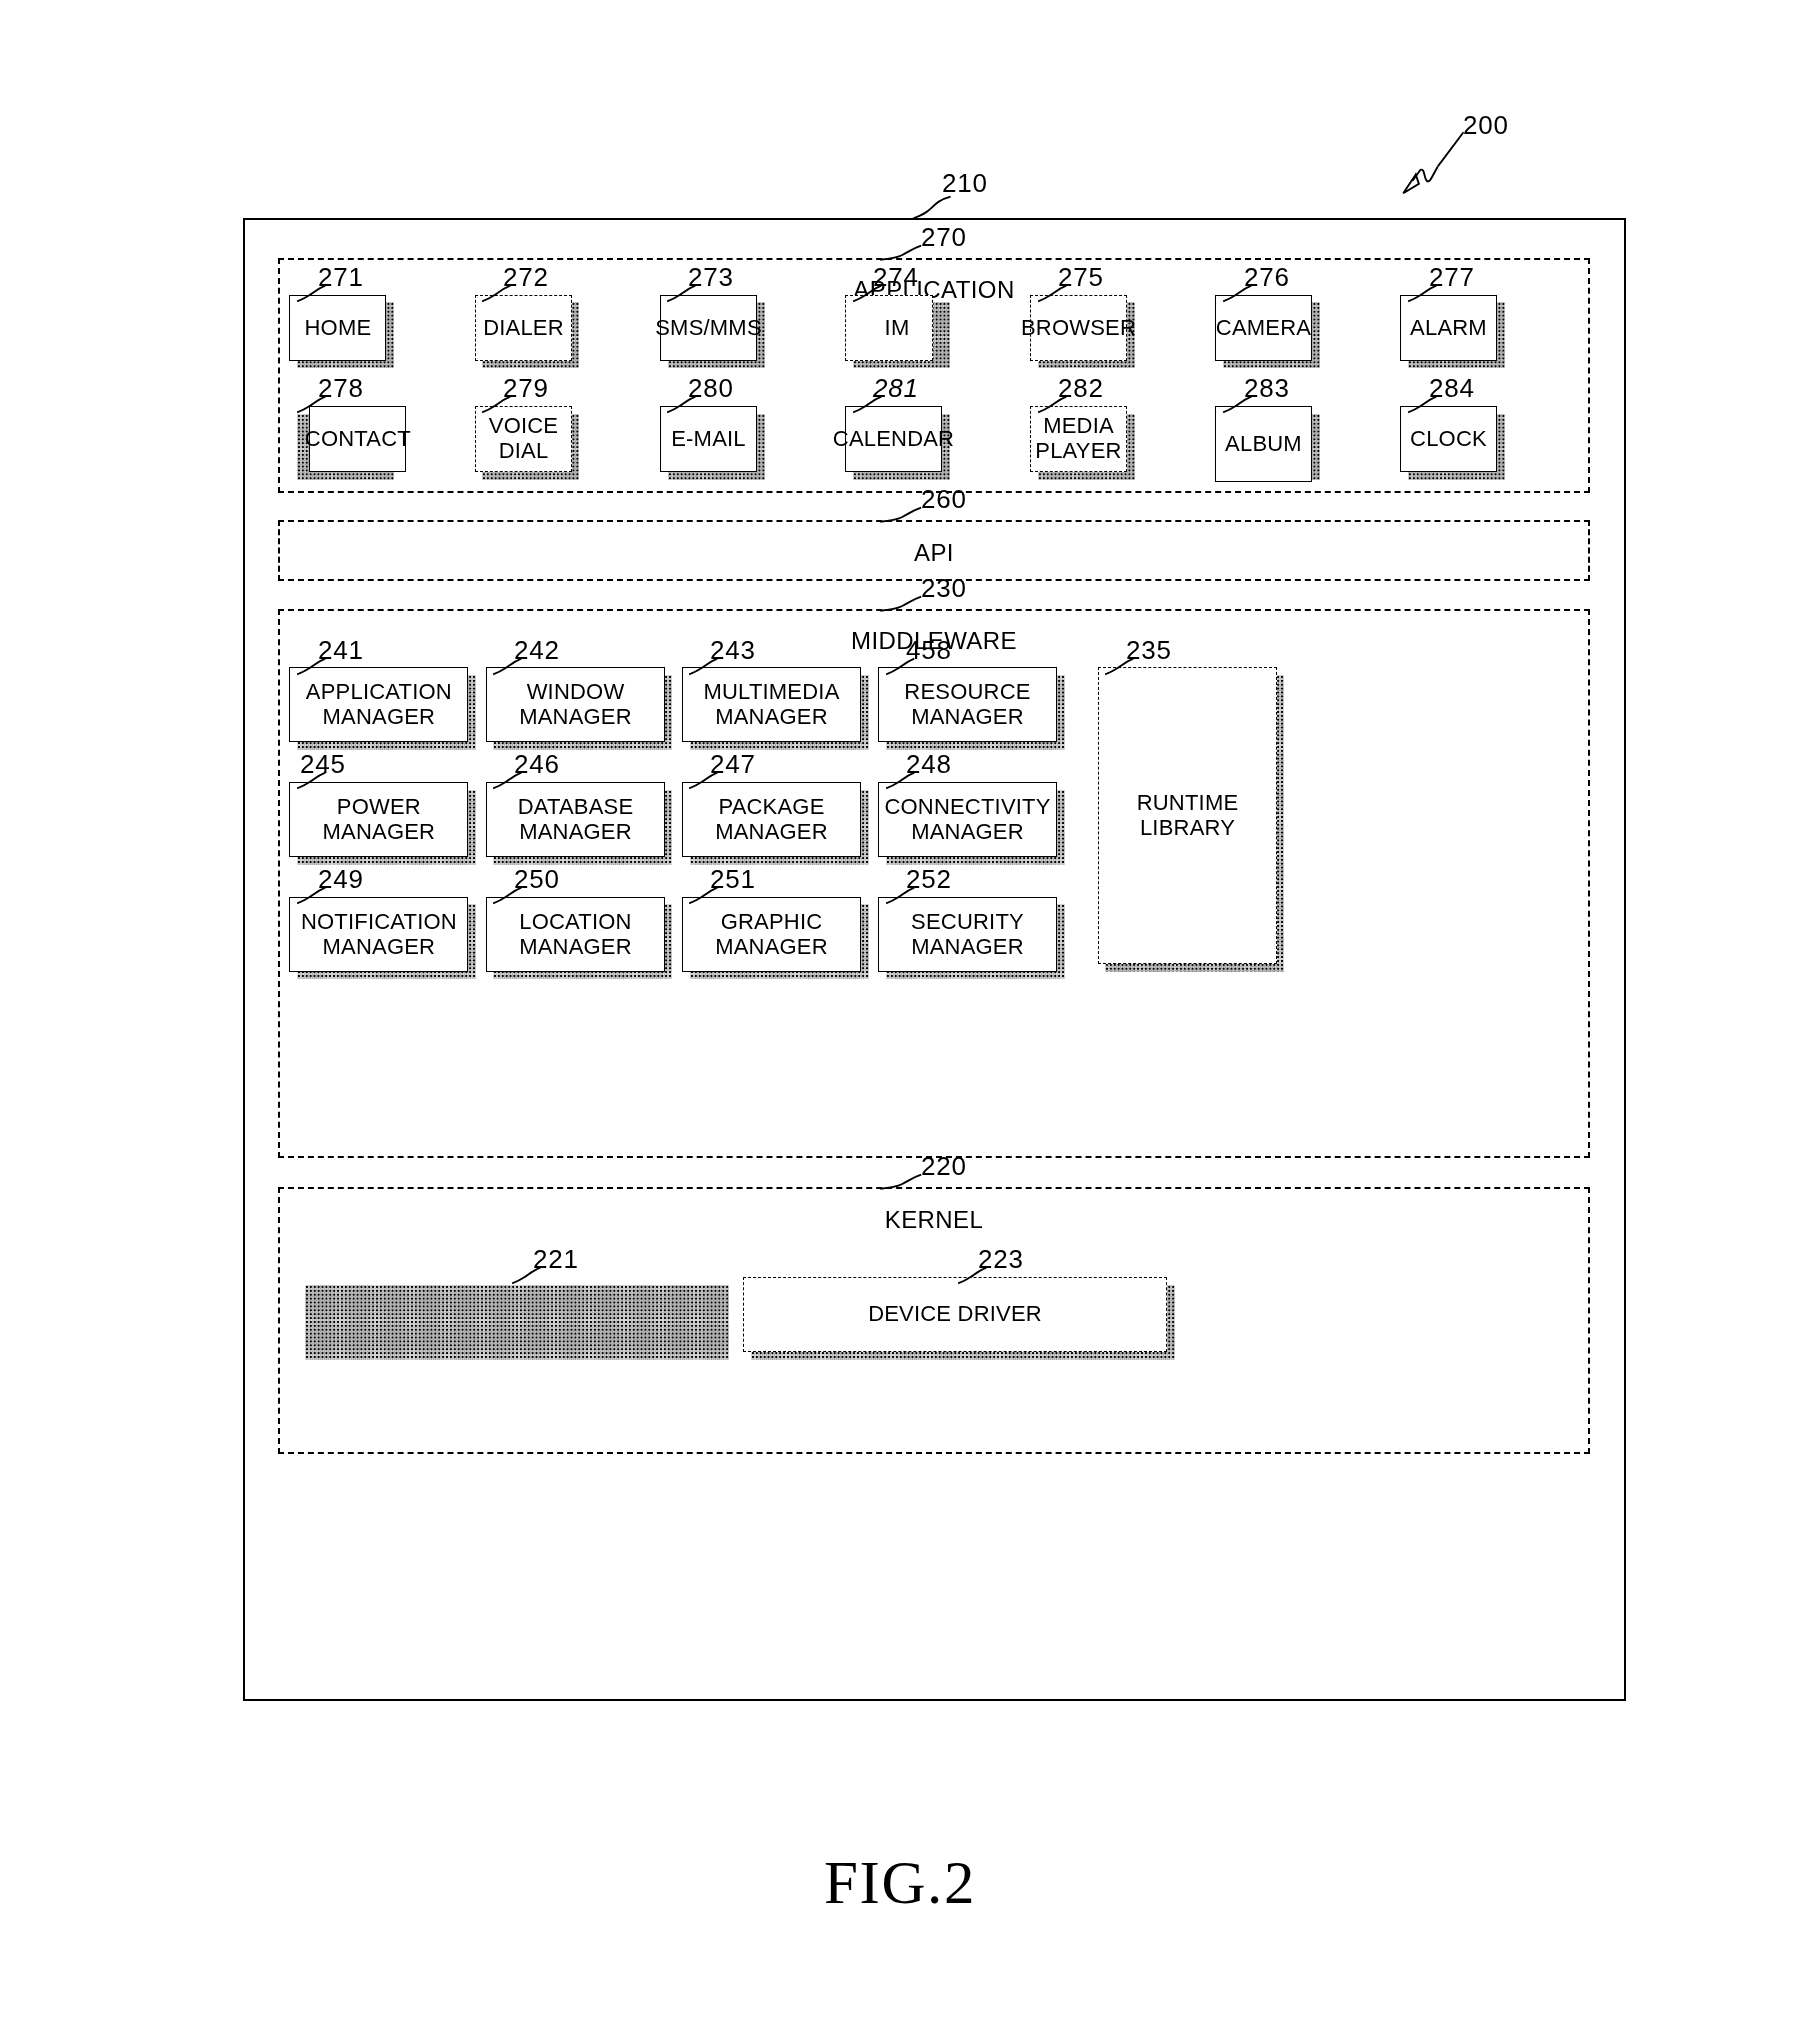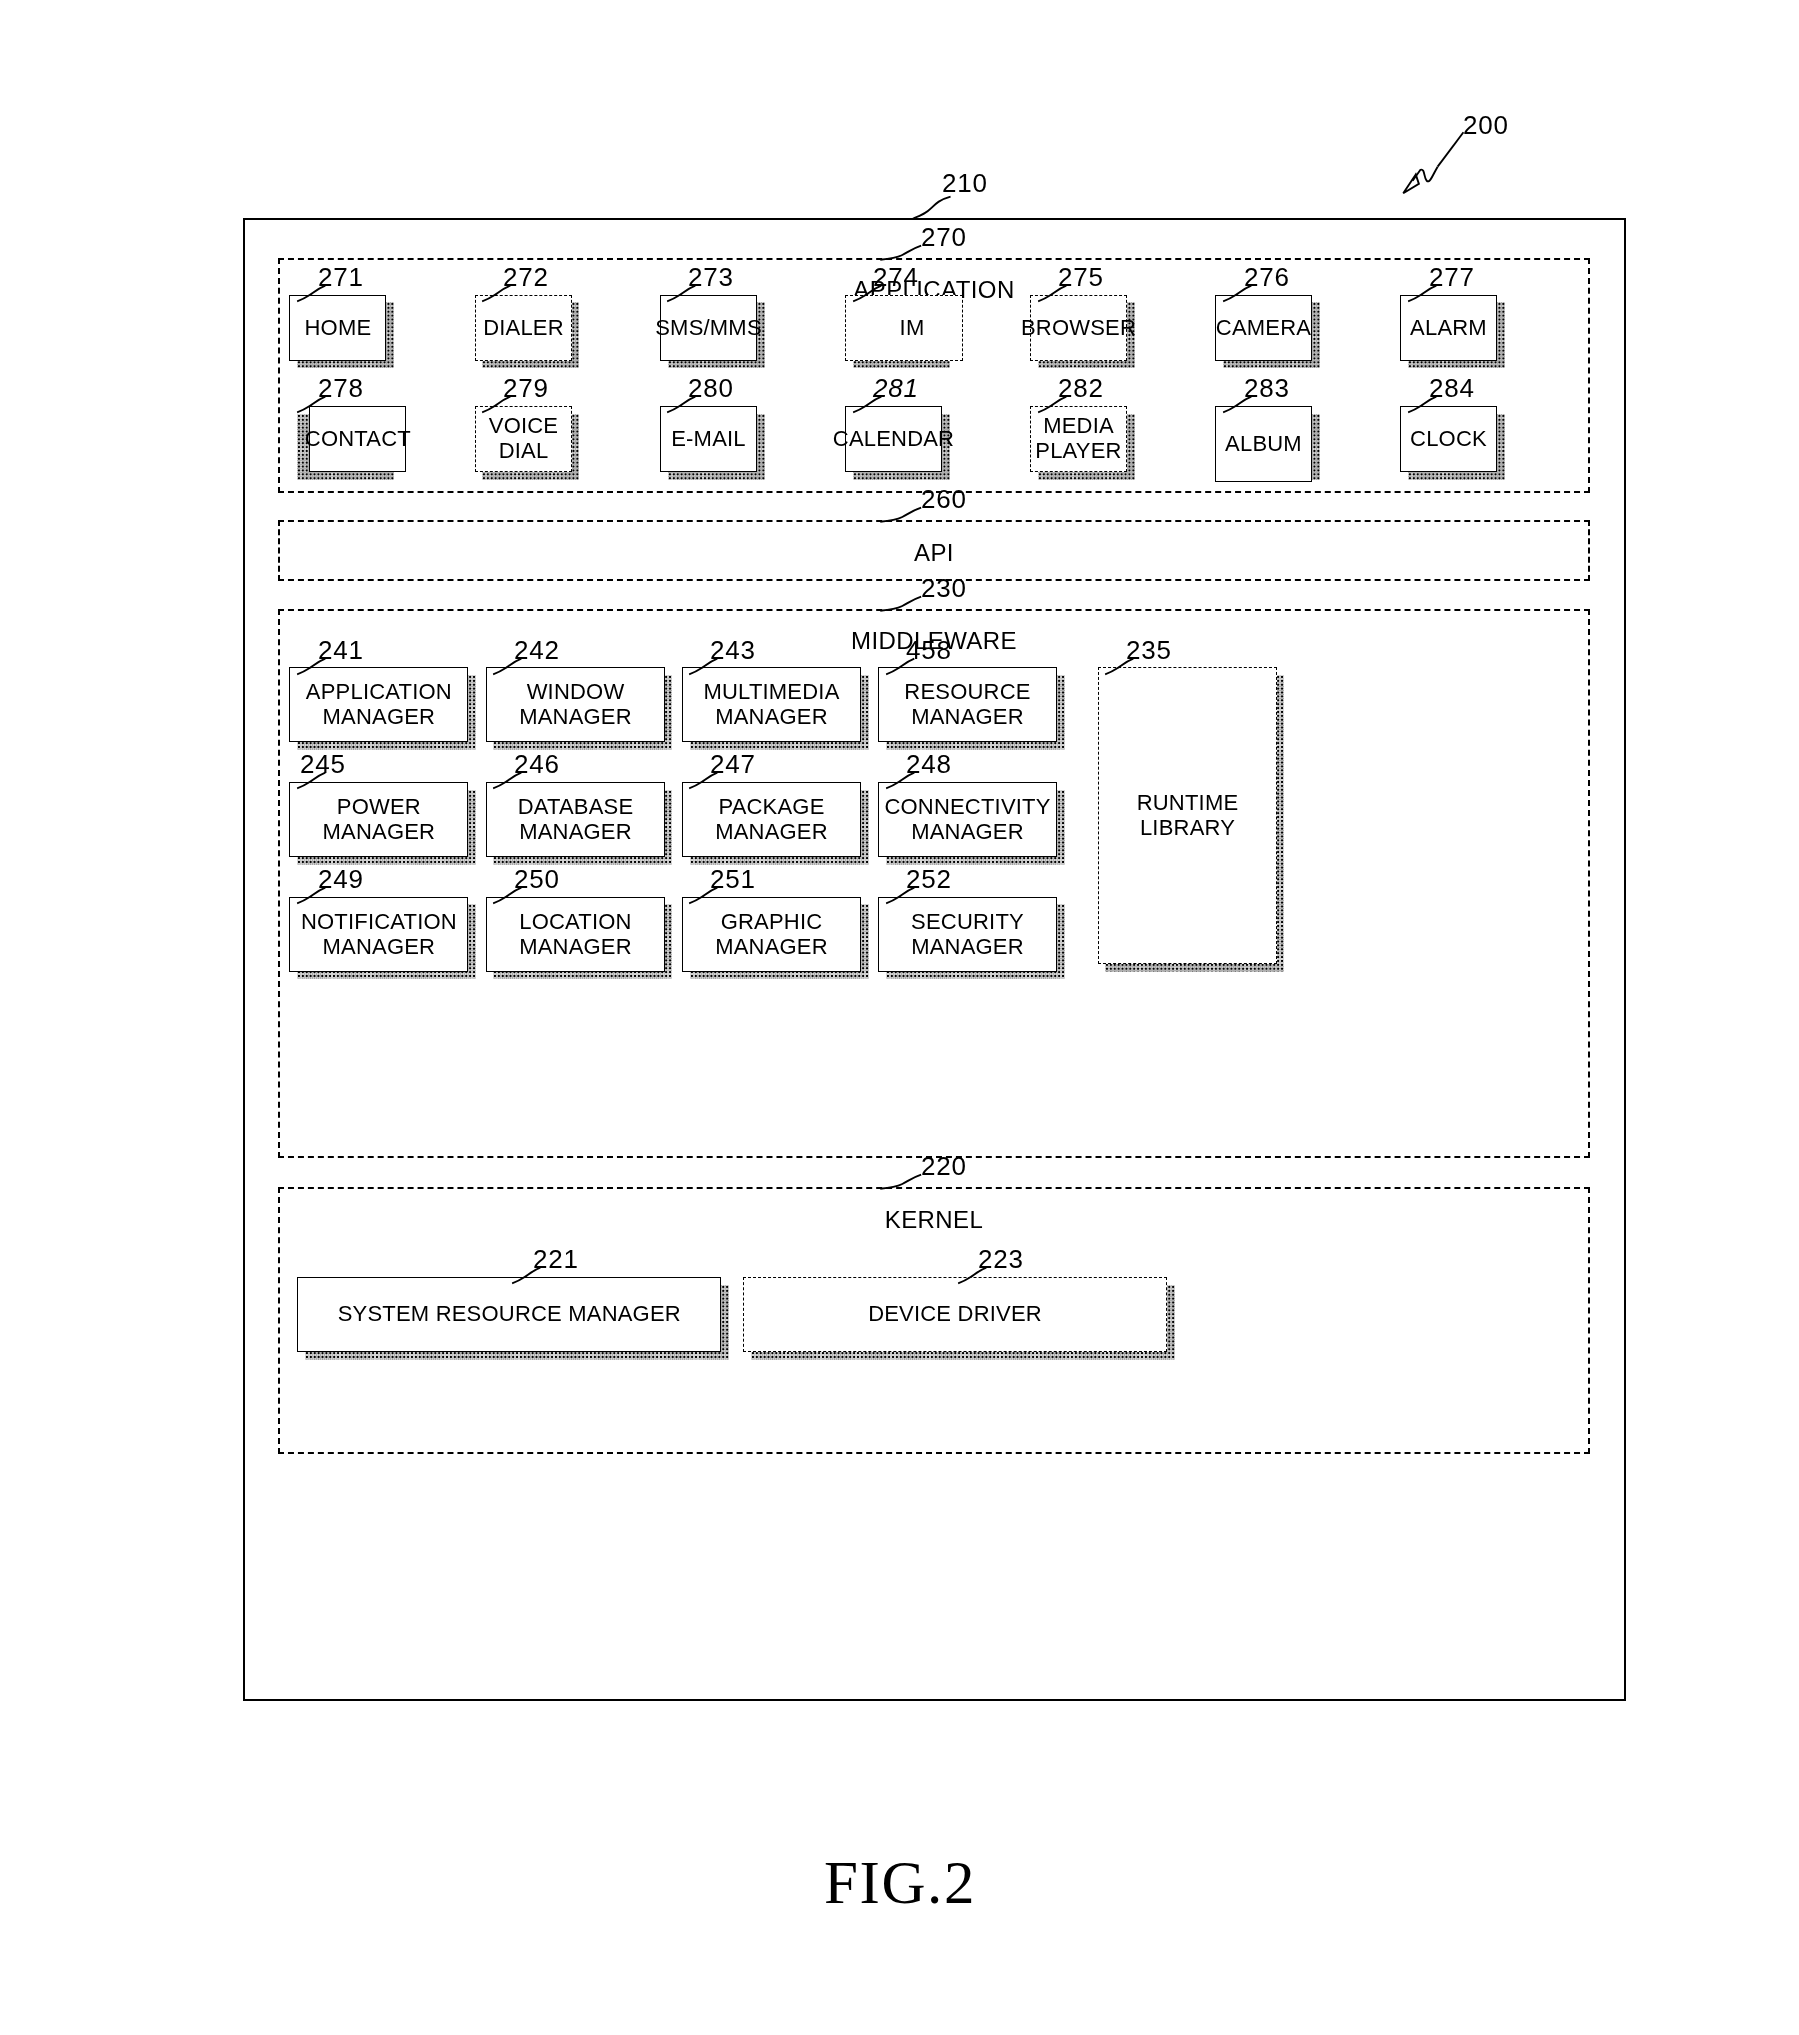--- a/index.html
+++ b/index.html
@@ -142,21 +142,21 @@
     <div class="abs module dashed-box" style="left:195px; top:35px;  width:97px; height:66px;">
         <span class="mlabel">DIALER</span>
       </div>
 
     <div class="abs shadow" style="left:388px; top:42px;  width:97px; height:66px;"></div>
     <div class="abs module" style="left:380px; top:35px;  width:97px; height:66px;">
         <span class="mlabel">SMS/MMS</span>
       </div>
 
     <div class="abs shadow" style="left:573px; top:42px;  width:97px; height:66px;"></div>
-    <div class="abs module dashed-box" style="left:565px; top:35px;  width:118px; height:66px;padding-left:16px;">
+    <div class="abs module dashed-box" style="left:565px; top:35px;  width:88px; height:66px;padding-left:16px;">
         <span class="mlabel">IM</span>
       </div>
 
     <div class="abs shadow" style="left:758px; top:42px;  width:97px; height:66px;"></div>
     <div class="abs module dashed-box" style="left:750px; top:35px;  width:97px; height:66px;">
         <span class="mlabel">BROWSER</span>
       </div>
 
     <div class="abs shadow" style="left:943px;top:42px;  width:97px; height:66px;"></div>
     <div class="abs module" style="left:935px;top:35px;  width:97px; height:66px;">
@@ -420,23 +420,20 @@
 
   <div class="ref" style="left:676px; top:353px;">230</div>
   <svg class="leader" style="left:632px; top:375px; width:49px; height:17.3px;" viewBox="0 0 62 22">
       <path d="M56 2 C 44 6, 40 10, 32 14 C 24 18, 16 19, 4 20"></path>
     </svg>
 
   <div class="abs layer-section" id="kernel-section">
     <div class="layer-title">KERNEL</div>
 
     <div class="abs shadow" style="left:25px;  top:96px; width:424px; height:75px;"></div>
-    <div class="abs module" style="left:17.3px;  top:88px; width:424px; height:75px;">
-        <span class="mlabel">SYSTEM RESOURCE MANAGER</span>
-      </div>
 
     <div class="abs shadow" style="left:471px; top:96px; width:424px; height:75px;"></div>
     <div class="abs module dashed-box" style="left:463px; top:88px; width:424px; height:75px;">
         <span class="mlabel">DEVICE DRIVER</span>
       </div>
 
     <div class="ref" style="left:253px; top:55px;">221</div>
     <div class="ref" style="left:698px; top:55px;">223</div>
     <svg class="leader" style="left:229px; top:77px; width:36px; height:19px;" viewBox="0 0 46 24">
         <path d="M40 2 C 30 6, 26 10, 20 14 C 14 18, 10 20, 4 22"></path>

